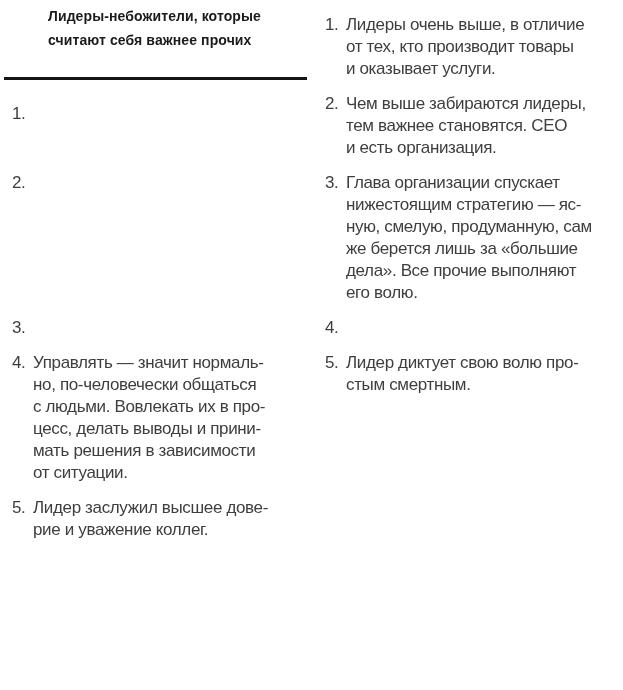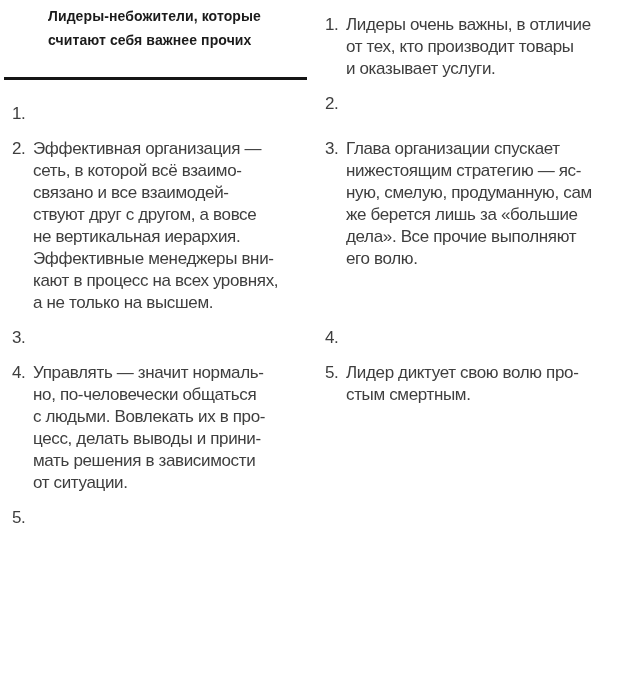--- a/index.html
+++ b/index.html
@@ -68,47 +68,42 @@
   <div class="grid">
 
     <div class="cell header">
       <div class="hdr-text">Лидеры-небожители, которые
 считают себя важнее прочих</div>
     </div>
 
     <div class="cell body row-first">
       <div class="item">
         <span class="num">1.</span>
-        <span class="txt">Лидеры очень важны, в отличие
+        <span class="txt">Лидеры очень выше, в отличие
 от тех, кто производит товары
 и оказывает услуги.</span>
       </div>
     </div>
     <div class="cell body row-first">
       <div class="item">
         <span class="num">1.</span>
       </div>
     </div>
 
     <div class="cell body">
       <div class="item">
         <span class="num">2.</span>
+        <span class="txt">Чем выше забираются лидеры,
+тем важнее становятся. CEO
+и есть организация.</span>
       </div>
     </div>
     <div class="cell body">
       <div class="item">
         <span class="num">2.</span>
-        <span class="txt">Эффективная организация —
-сеть, в которой всё взаимо-
-связано и все взаимодей-
-ствуют друг с другом, а вовсе
-не вертикальная иерархия.
-Эффективные менеджеры вни-
-кают в процесс на всех уровнях,
-а не только на высшем.</span>
       </div>
     </div>
 
     <div class="cell body">
       <div class="item">
         <span class="num">3.</span>
         <span class="txt">Глава организации спускает
 нижестоящим стратегию — яс-
 ную, смелую, продуманную, сам
 же берется лишь за «большие
@@ -142,17 +137,19 @@
     <div class="cell body">
       <div class="item">
         <span class="num">5.</span>
         <span class="txt">Лидер диктует свою волю про-
 стым смертным.</span>
       </div>
     </div>
     <div class="cell body">
       <div class="item">
         <span class="num">5.</span>
+        <span class="txt">Лидер заслужил высшее дове-
+рие и уважение коллег.</span>
       </div>
     </div>
 
   </div>
 </div>
 
 </body></html>

